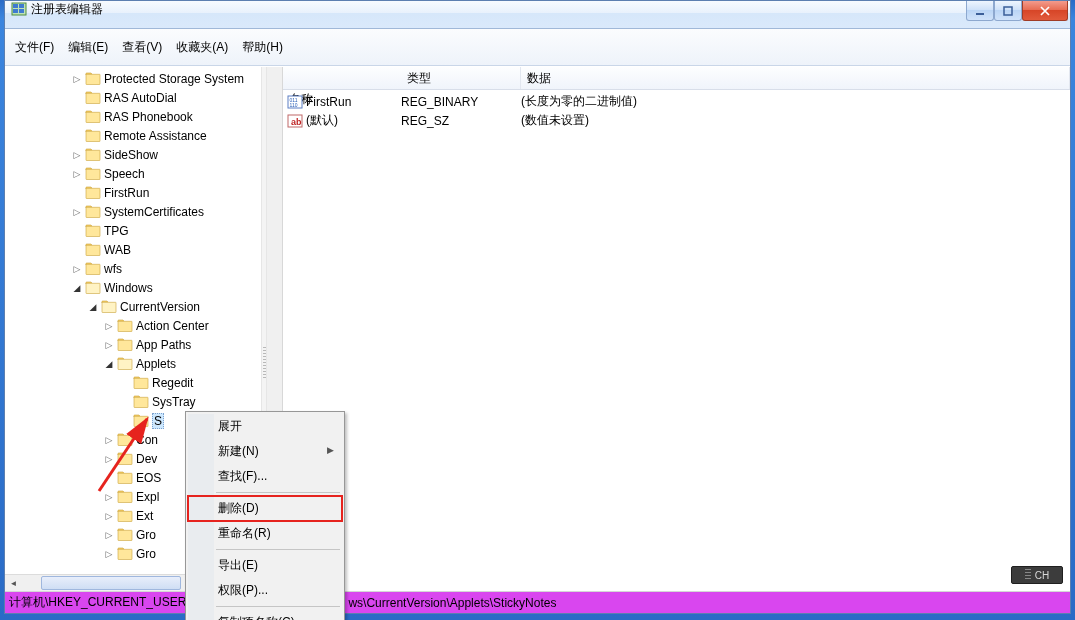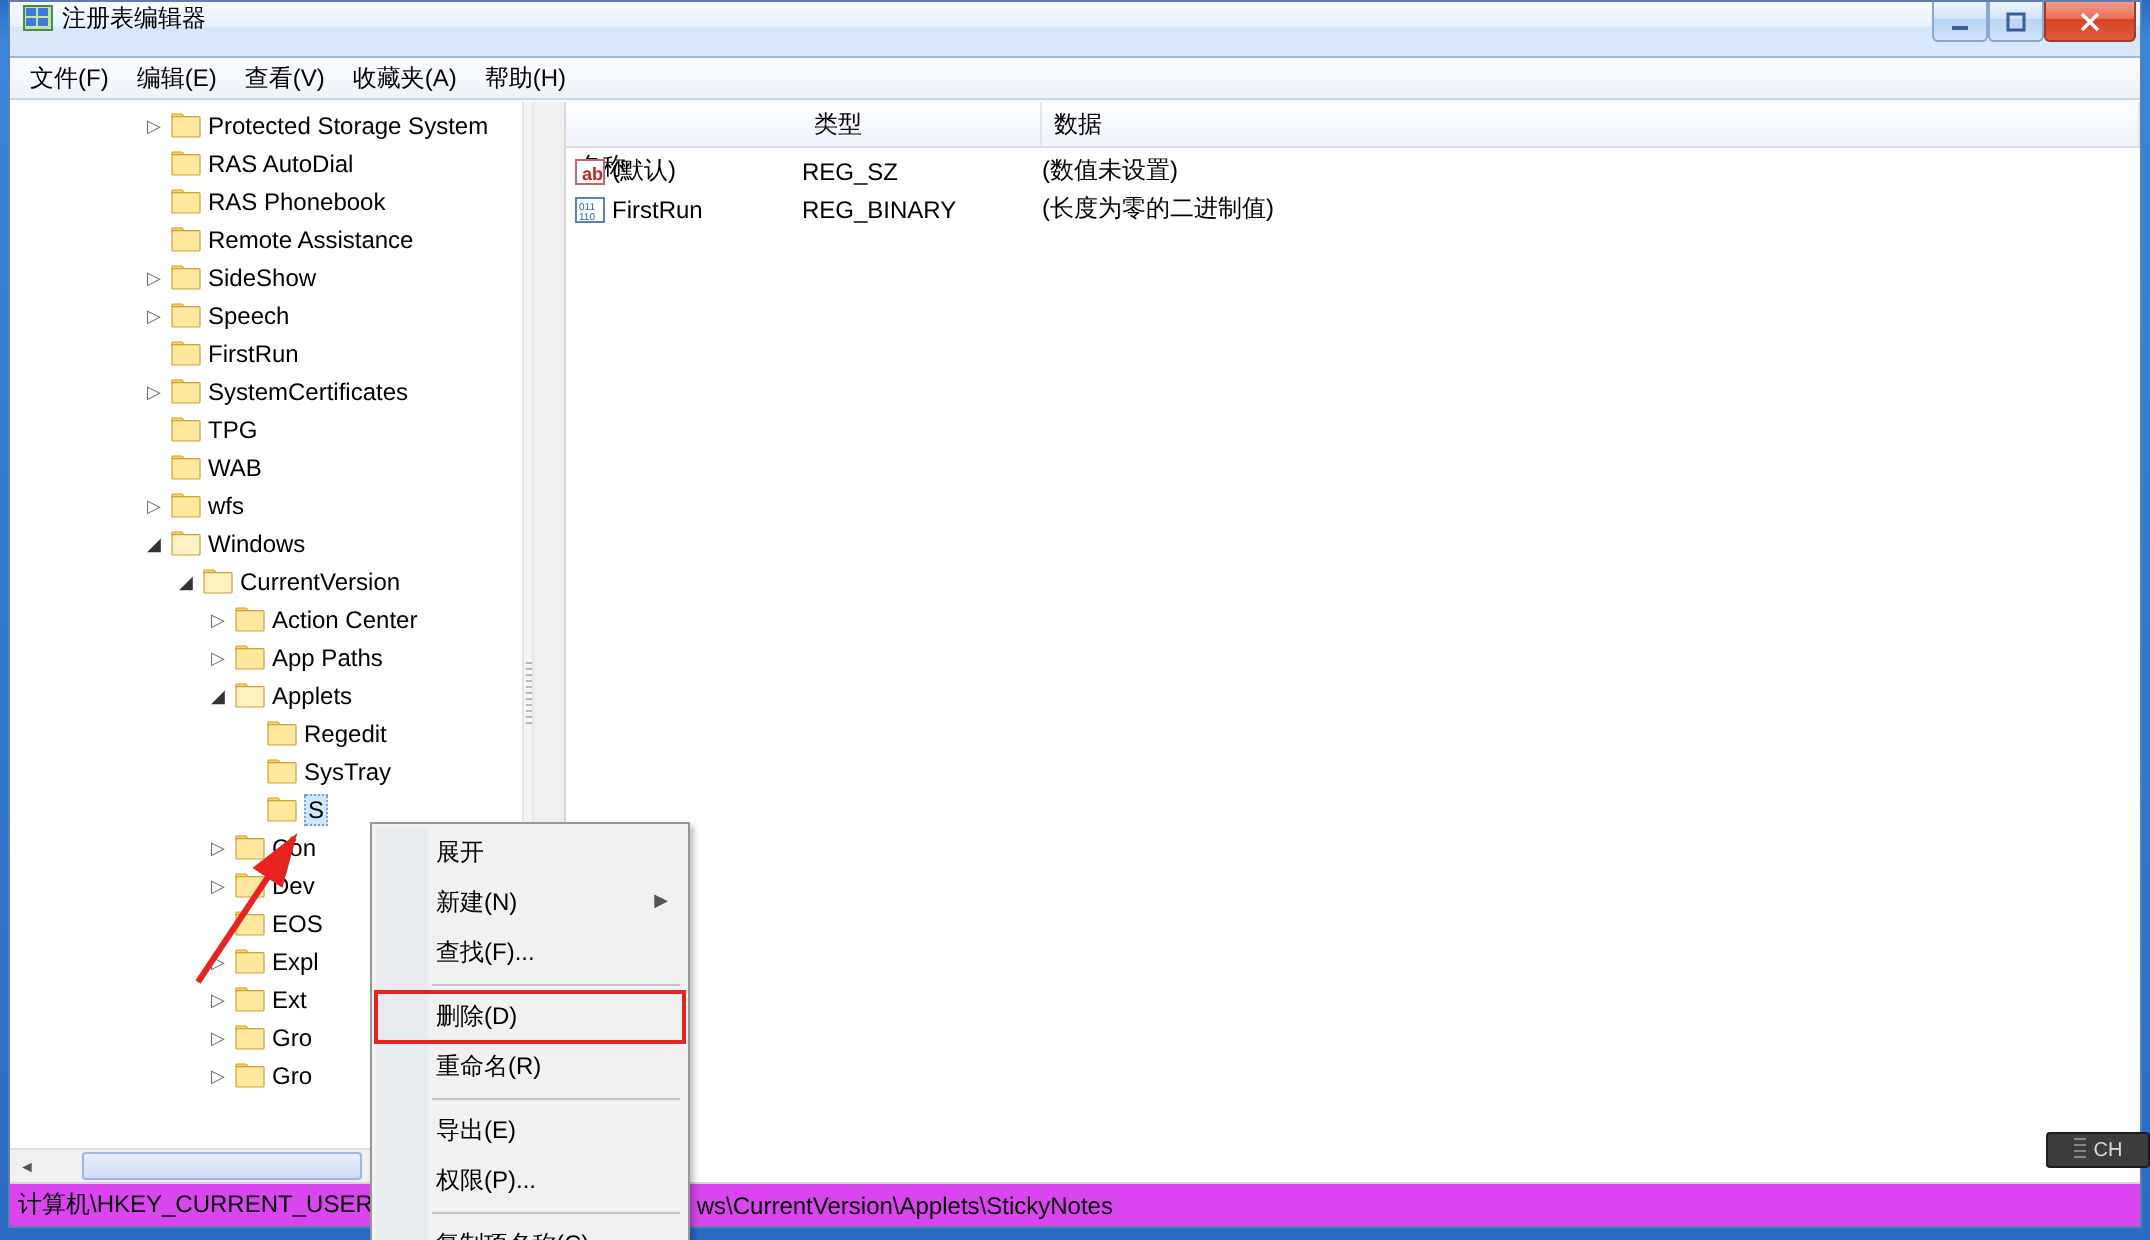--- a/index.html
+++ b/index.html
@@ -8,21 +8,21 @@
 
   .window { position: absolute; left: 4px; top: 0; width: 1067px; height: 614px; background: #f0f0f0; border: 1px solid #5c7fb0; display: flex; flex-direction: column; }
   .titlebar { height: 28px; background: linear-gradient(to bottom, #f7fbff 0%, #e8f1fc 45%, #d6e7fa 46%, #dae9fb 100%); display: flex; align-items: flex-start; padding-left: 6px; border-bottom: 1px solid #a0b8d8; }
   .titlebar .appicon { width: 16px; height: 16px; margin-right: 4px; }
   .titlebar .title { font-size: 12px; color: #000; flex: 1; }
   .winbtns { display: flex; height: 20px; margin-right: 2px; }
   .winbtn { width: 28px; height: 20px; margin-left: 0; border: 1px solid #8da8cf; border-top: none; background: linear-gradient(to bottom, #eef5fe 0%, #d0e2f9 45%, #b9d4f5 46%, #d0e3fa 100%); display: flex; align-items: center; justify-content: center; font-size: 10px; color: #405a85; border-radius: 0 0 3px 3px; }
   .winbtn.close { width: 46px; background: linear-gradient(to bottom, #f39b8c 0%, #e86e55 45%, #d64426 46%, #e15a3b 100%); color: #fff; border-color: #a03c26; }
   .winbtns svg { display: block; }
 
-  .menubar { height: 21px; background: linear-gradient(to bottom, #fbfcfe, #eef3fa); border-bottom: 1px solid #c9d6e8; display: flex; align-items: center; font-size: 12px; padding-left: 3px; }
+  .menubar { height: 37px; background: linear-gradient(to bottom, #fbfcfe, #eef3fa); border-bottom: 1px solid #c9d6e8; display: flex; align-items: center; font-size: 12px; padding-left: 3px; }
   .menuitem { padding: 2px 7px; cursor: default; }
 
   .content { flex: 1; display: flex; border-top: 1px solid #fff; overflow: hidden; }
   .tree-pane { width: 278px; background: #fff; overflow: hidden; position: relative; border-right: 1px solid #d8d8d8; display: flex; flex-direction: column; }
   .tree-scroll { flex: 1; overflow: hidden; padding-top: 2px; }
   .tree { font-size: 12px; color: #000; white-space: nowrap; }
   .tree-row { display: flex; align-items: center; height: 19px; padding-right: 4px; }
   .indent { display: inline-block; flex-shrink: 0; }
   .exp { width: 16px; height: 16px; display: inline-flex; align-items: center; justify-content: center; font-size: 9px; color: #6b6b6b; cursor: default; flex-shrink: 0; }
   .foldericon { width: 16px; height: 14px; margin-right: 3px; flex-shrink: 0; }
@@ -56,21 +56,21 @@
   .ctxmenu { position: absolute; left: 185px; top: 411px; width: 160px; background: #f1f1f1; border: 1px solid #979797; box-shadow: 2px 2px 3px rgba(0,0,0,.25); font-size: 12px; padding: 2px; z-index: 100; }
   .ctxmenu .gutter-bar { position: absolute; left: 2px; top: 2px; bottom: 2px; width: 26px; background: #e9ecef; }
   .ctxitem { position: relative; padding: 4px 18px 4px 30px; cursor: default; white-space: nowrap; }
   .ctxitem.disabled { color: #000000; }
   .ctxitem .sub { position: absolute; right: 8px; top: 6px; font-size: 9px; color: #555; }
   .ctxitem.boxed { outline: 2px solid #e6231e; outline-offset: -1px; }
   .ctxsep { height: 1px; background: #c5c5c5; margin: 3px 2px 3px 28px; position: relative; }
 
   .arrow-annot { position: absolute; left: 89px; top: 413px; z-index: 200; pointer-events: none; }
 
-  .ime { position: absolute; right: 0; bottom: 36px; width: 52px; height: 18px; background: #3c3c3c; border: 1px solid #1f1f1f; border-radius: 2px; display: flex; align-items: center; justify-content: center; color: #d9d9d9; font-size: 10px; gap: 4px; z-index: 300; }
+  .ime { position: absolute; right: 12px; bottom: 36px; width: 52px; height: 18px; background: #3c3c3c; border: 1px solid #1f1f1f; border-radius: 2px; display: flex; align-items: center; justify-content: center; color: #d9d9d9; font-size: 10px; gap: 4px; z-index: 300; }
   .ime .grip { width: 6px; height: 12px; background: repeating-linear-gradient(to bottom,#888 0 1px, transparent 1px 3px); }
 
   svg.folder path.body { fill: #ffe79b; stroke: #caa23a; stroke-width: .6; }
   svg.folder path.tab  { fill: #ffd76b; stroke: #caa23a; stroke-width: .6; }
   svg.folder.open path.body { fill: #fff3c4; }
 </style>
 </head>
 <body>
 
 <div class="window">
@@ -364,36 +364,36 @@
 
     <div class="list-pane">
       <div class="list-header">
         <div class="col name">名称</div>
         <div class="col type">类型</div>
         <div class="col data">数据</div>
       </div>
       <div class="list-body" id="list-body">
           <div class="list-row">
             <svg class="valicon" viewBox="0 0 16 16">
+    <rect x="1" y="2" width="14" height="12" fill="#fff" stroke="#5c7fc4"></rect>
+    <text x="2.5" y="8" font-size="5" fill="#2a5fb8" font-family="Tahoma">011</text>
+    <text x="2.5" y="13" font-size="5" fill="#2a5fb8" font-family="Tahoma">110</text>
+  </svg>
+            <span class="cell-name">FirstRun</span>
+            <span class="cell-type">REG_BINARY</span>
+            <span class="cell-data">(长度为零的二进制值)</span>
+          </div>
+          <div class="list-row">
+            <svg class="valicon" viewBox="0 0 16 16">
       <rect x="1" y="2" width="14" height="12" fill="#fff" stroke="#c06868"></rect>
       <text x="4" y="12" font-size="9" fill="#c02626" font-family="Tahoma" font-weight="bold">ab</text>
     </svg>
             <span class="cell-name">(默认)</span>
             <span class="cell-type">REG_SZ</span>
             <span class="cell-data">(数值未设置)</span>
-          </div>
-          <div class="list-row">
-            <svg class="valicon" viewBox="0 0 16 16">
-    <rect x="1" y="2" width="14" height="12" fill="#fff" stroke="#5c7fc4"></rect>
-    <text x="2.5" y="8" font-size="5" fill="#2a5fb8" font-family="Tahoma">011</text>
-    <text x="2.5" y="13" font-size="5" fill="#2a5fb8" font-family="Tahoma">110</text>
-  </svg>
-            <span class="cell-name">FirstRun</span>
-            <span class="cell-type">REG_BINARY</span>
-            <span class="cell-data">(长度为零的二进制值)</span>
           </div>
         </div>
     </div>
   </div>
 
   <div class="statusbar">
     <span>计算机\HKEY_CURRENT_USER</span>
     <span style="display:inline-block;width:162px;"></span>
     <span>ws\CurrentVersion\Applets\StickyNotes</span>
   </div>

